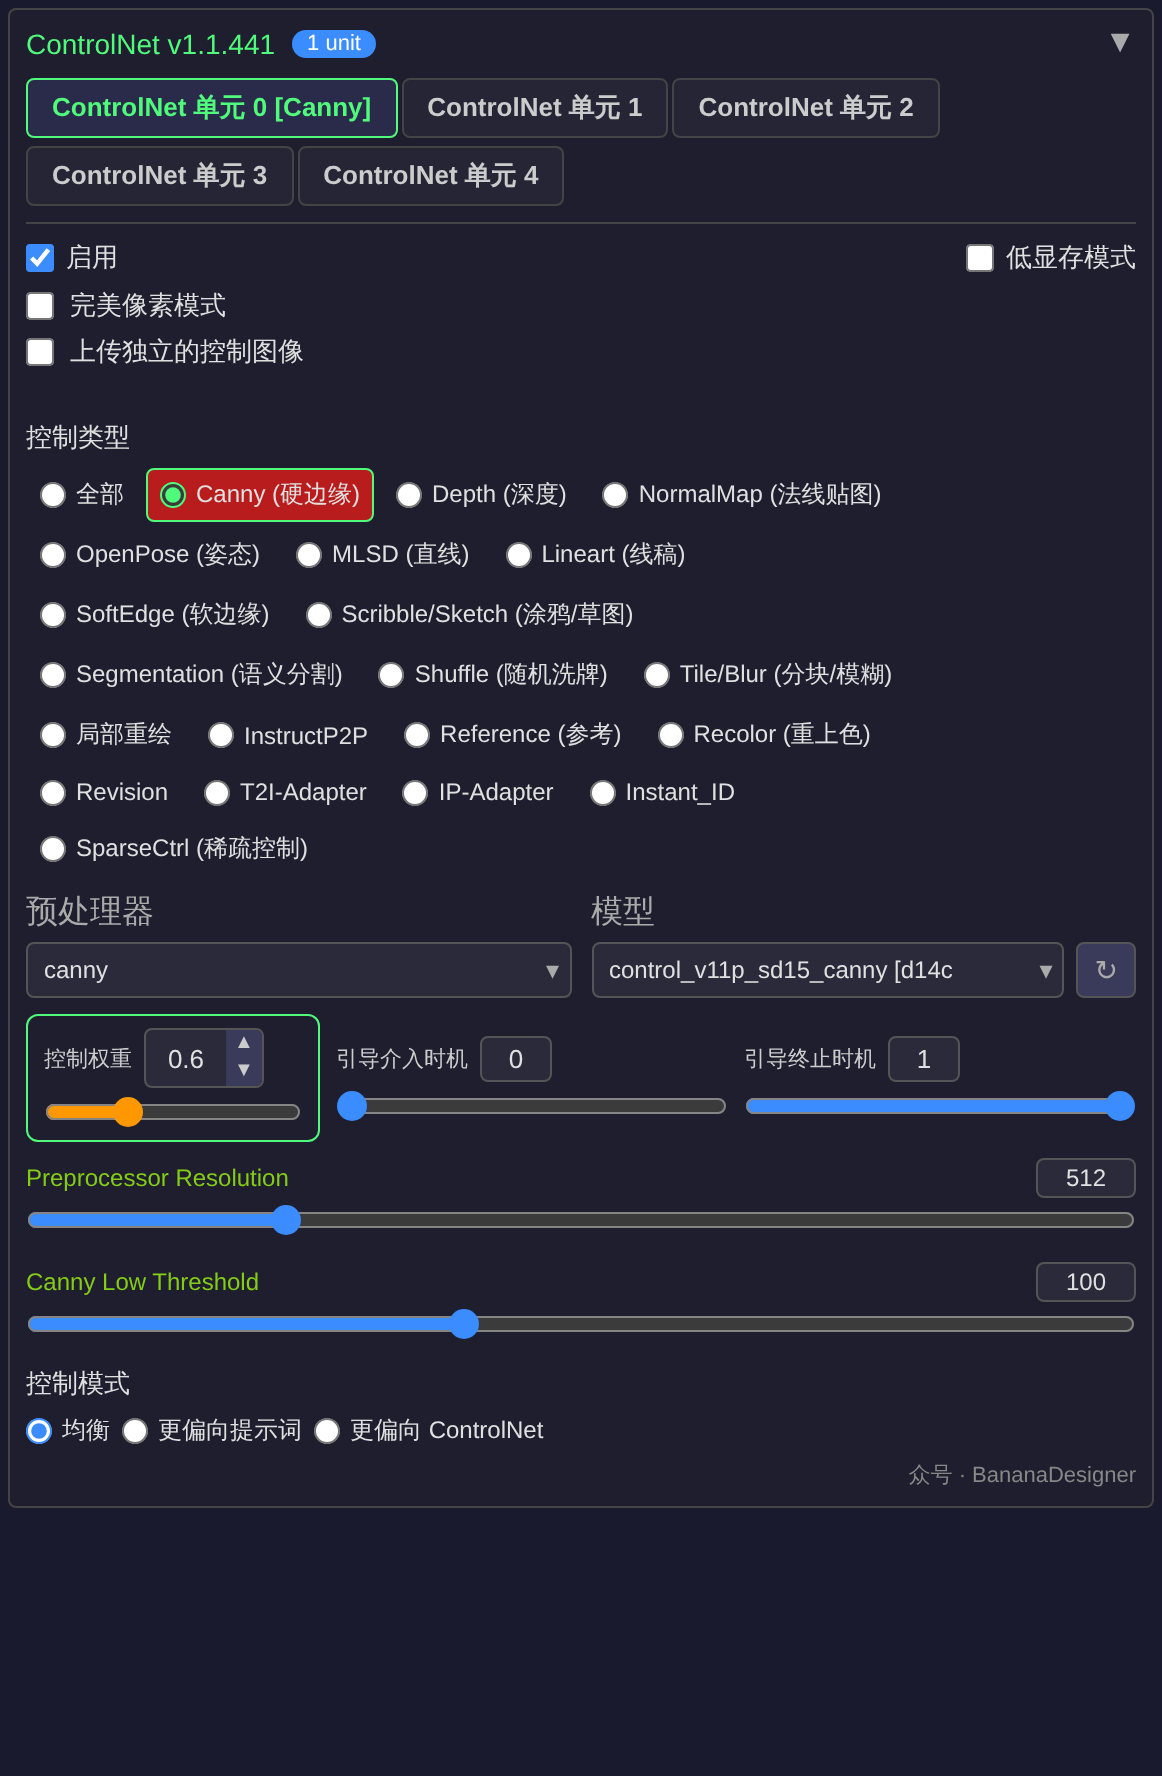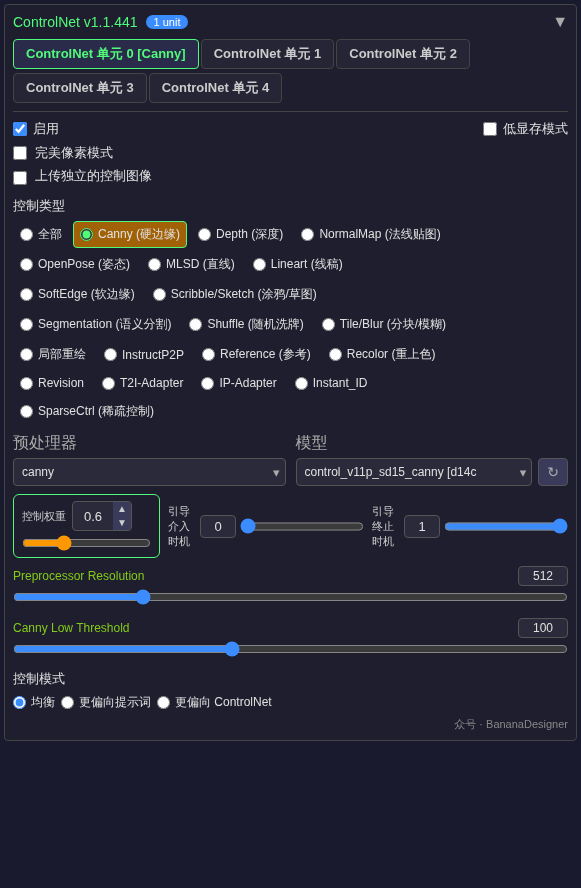--- a/index.html
+++ b/index.html
@@ -105,21 +105,21 @@
       align-items: center;
       gap: 5px;
       padding: 4px 6px;
       border-radius: 4px;
       cursor: pointer;
       font-size: 12px;
       white-space: nowrap;
     }
     .radio-item.selected {
       border: 1.5px solid #50fa7b;
-      background: #a16207;
+      background: #b91c1c;
     }
     .radio-item.normal {
       border: 1px solid transparent;
     }
     input[type="radio"] {
       accent-color: #3a8cff;
       width: 13px;
       height: 13px;
     }
     input[type="radio"].green {
@@ -221,21 +221,21 @@
       background: #3a3a5a;
       border: none;
       color: #ccc;
       font-size: 10px;
       padding: 1px 4px;
       cursor: pointer;
       line-height: 1.2;
     }
     .time-group {
       display: flex;
-      flex-direction: row;
+      flex-direction: column;
       gap: 4px;
       flex: 1;
     }
     .time-header {
       display: flex;
       align-items: center;
       gap: 6px;
     }
     .time-label {
       font-size: 11px;
@@ -344,21 +344,21 @@
       <input type="checkbox" style="">
       <label>低显存模式</label>
     </div>
   </div>
 
   <div class="checkbox-row" style="margin-bottom:5px;">
     <input type="checkbox" style="">
     <label>完美像素模式</label>
   </div>
 
-  <div class="checkbox-row" style="margin-bottom:12px;align-items:flex-end;">
+  <div class="checkbox-row" style="margin-bottom:25px;">
     <input type="checkbox" style="">
     <label>上传独立的控制图像</label>
   </div>
 
   <div class="control-type-label">控制类型</div>
 
   <div style="display:flex; gap:4px; flex-wrap:wrap; margin-bottom:3px;">
     <div class="radio-item normal">
       <input type="radio" name="ctrl" style="">
       <span>全部</span>

